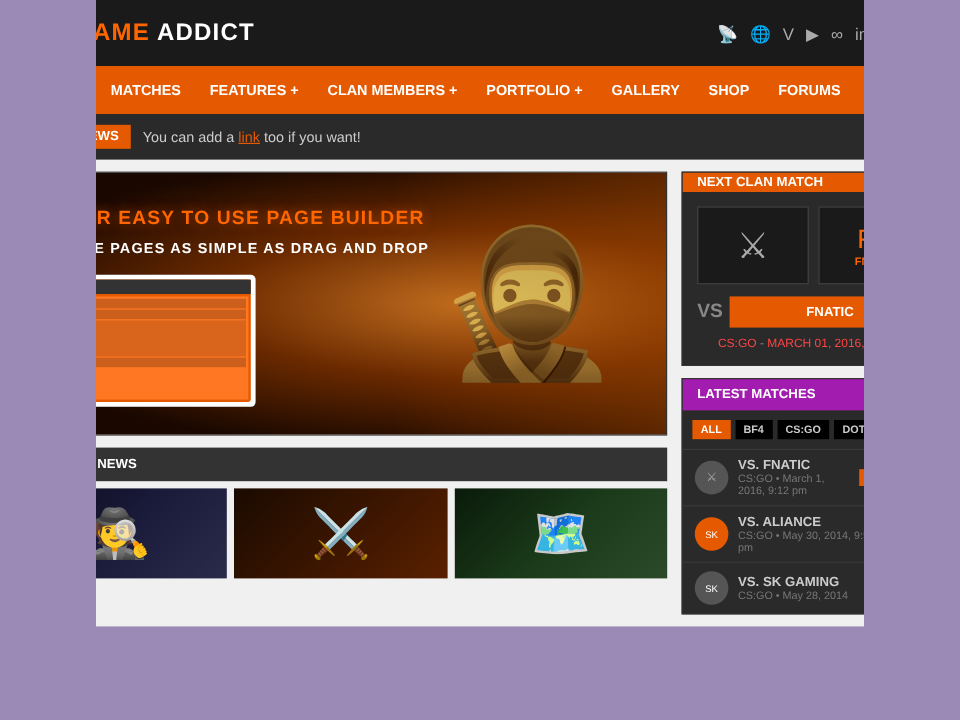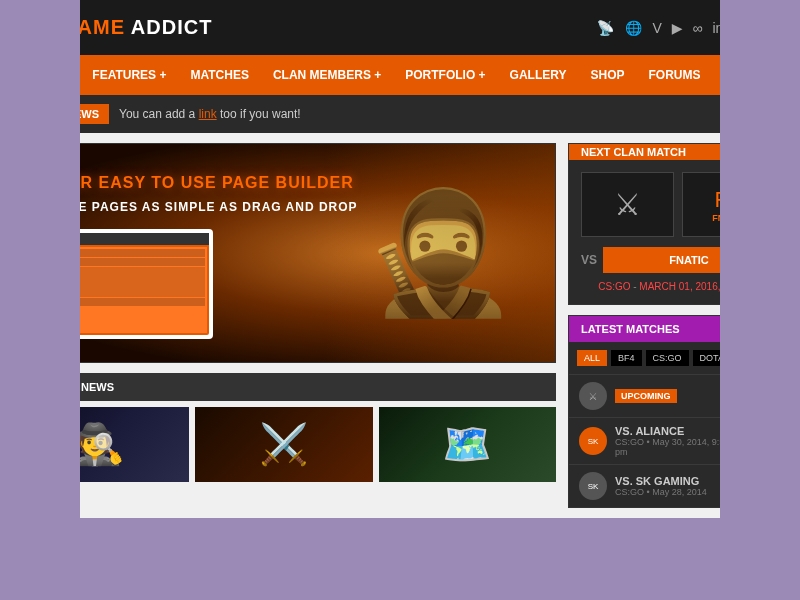--- a/index.html
+++ b/index.html
@@ -48,28 +48,28 @@
     .mockup-row { background: rgba(0,0,0,0.2); height: 8px; }
 
     
     #clan-match { background: #2a2a2a; border: 1px solid #333; margin-bottom: 10px; }
     #clan-match-header { background: #e55a00; color: white; font-size: 11px; font-weight: bold; padding: 2px 12px; text-transform: uppercase; }
     #clan-match-body { padding: 12px; }
     #teams { display: flex; gap: 8px; margin-bottom: 10px; }
     .team-logo { flex: 1; height: 65px; background: #1a1a1a; display: flex; align-items: center; justify-content: center; font-size: 28px; border: 1px solid #444; }
     #vs-teams { display: flex; gap: 6px; align-items: center; margin-bottom: 8px; }
     .team-btn { flex: 1; background: #e55a00; color: white; font-size: 11px; font-weight: bold; padding: 7px; text-align: center; text-transform: uppercase; }
-    #vs-label { color: #888; font-size: 12px; font-weight: bold; }
+    #vs-label { color: #888; font-size: 16px; font-weight: bold; }
     #match-info { color: #888; font-size: 10px; text-align: center; }
     #match-info span { color: #ff4444; }
 
     
     #latest-matches { background: #2a2a2a; border: 1px solid #333; }
     #latest-matches-header { background: #a21caf; color: white; font-size: 11px; font-weight: bold; padding: 7px 12px; text-transform: uppercase; }
-    #match-filters { display: flex; gap: 4px; padding: 8px; flex-wrap: wrap; }
+    #match-filters { display: flex; gap: 4px; padding: 8px; flex-wrap: wrap; font-weight: bold; }
     .filter-btn { background: #000000; color: #ccc; font-size: 9px; padding: 3px 7px; cursor: pointer; text-transform: uppercase; }
     .filter-btn.active { background: #e55a00; color: white; }
     .match-entry { padding: 7px 10px; border-top: 1px solid #3a3a3a; display: flex; align-items: center; gap: 8px; }
     .match-avatar { width: 28px; height: 28px; background: #555; border-radius: 50%; display: flex; align-items: center; justify-content: center; font-size: 10px; color: #aaa; flex-shrink: 0; }
     .match-info-text { flex: 1; }
     .match-vs { color: #ccc; font-size: 11px; font-weight: bold; }
     .match-meta { color: #777; font-size: 9px; }
     .match-badge { font-size: 9px; font-weight: bold; padding: 2px 6px; color: white; flex-shrink: 0; }
     .badge-upcoming { background: #e55a00; }
     .badge-score { background: #555; }
@@ -109,22 +109,22 @@
       <span class="ico">∞</span>
       <span class="ico">in</span>
       <span class="ico">g+</span>
       <span class="ico">✦</span>
       <span class="ico">f</span>
     </div>
   </div>
 
   <div id="nav">
     <div class="nav-item active">HOME +</div>
+    <div class="nav-item">MATCHES</div>
     <div class="nav-item">FEATURES +</div>
-    <div class="nav-item">MATCHES</div>
     <div class="nav-item">CLAN MEMBERS +</div>
     <div class="nav-item">PORTFOLIO +</div>
     <div class="nav-item">GALLERY</div>
     <div class="nav-item">SHOP</div>
     <div class="nav-item">FORUMS</div>
     <div class="nav-item">BLOG +</div>
     <div class="nav-item">CONTACT</div>
 
   </div>
 
@@ -224,20 +224,26 @@
         <div id="match-filters">
           <div class="filter-btn active">ALL</div>
           <div class="filter-btn">BF4</div>
           <div class="filter-btn">CS:GO</div>
           <div class="filter-btn">DOTA 2</div>
           <div class="filter-btn">LOL</div>
         </div>
 
         <div class="match-entry">
           <div class="match-avatar">⚔</div>
+          <div class="match-info-text">
+            <div class="match-vs">VS. FNATIC</div>
+            <div class="match-meta">
+              <span>CS:GO</span> • <span>March 1, 2016, 9:12 pm</span>
+            </div>
+          </div>
           <div class="match-badge badge-upcoming">UPCOMING</div>
         </div>
 
         <div class="match-entry">
           <div class="match-avatar" style="background:#e55a00;color:white;font-size:8px;">SK</div>
           <div class="match-info-text">
             <div class="match-vs">VS. ALIANCE</div>
             <div class="match-meta">
               <span>CS:GO</span> • <span>May 30, 2014, 9:55 pm</span>
             </div>

